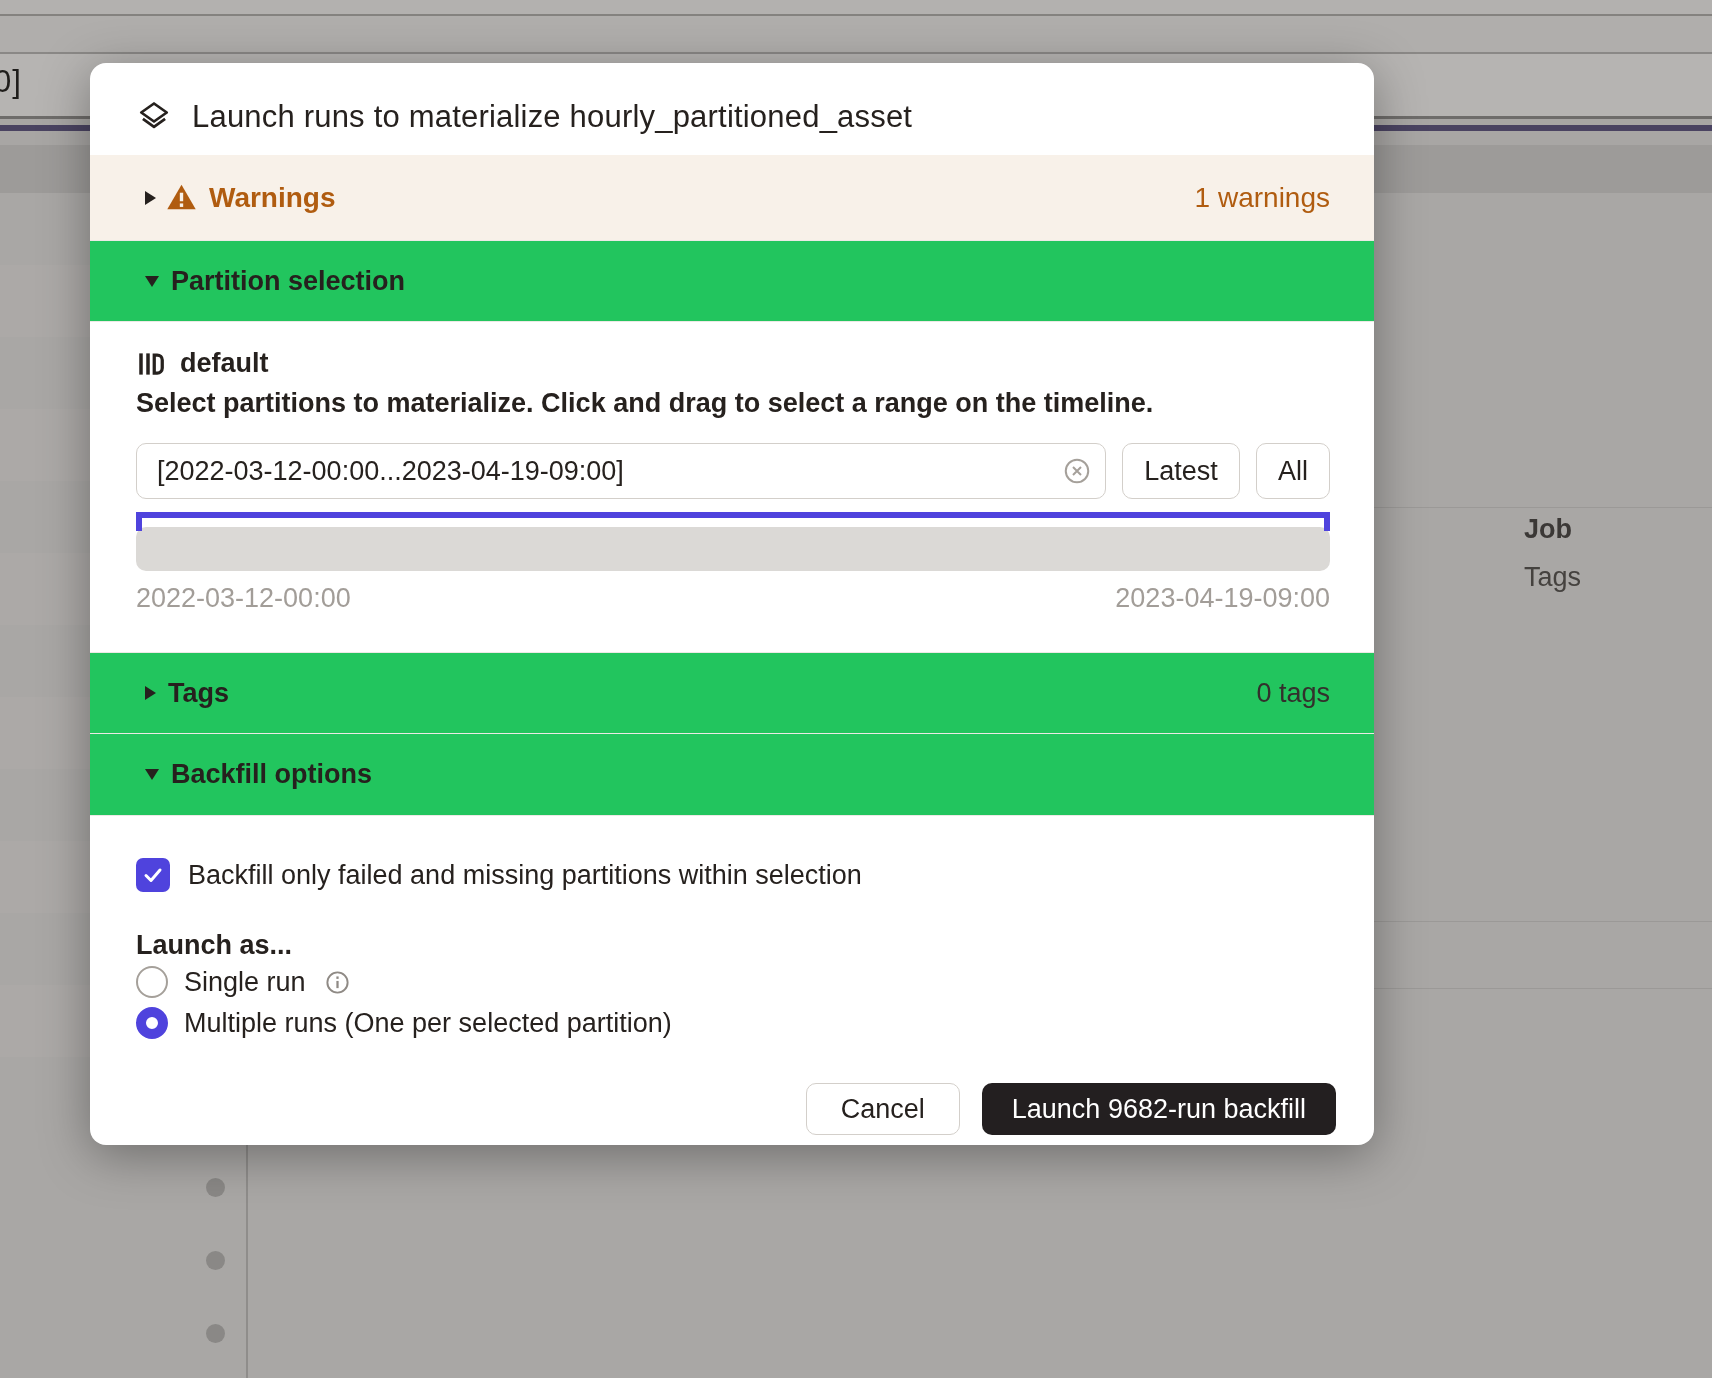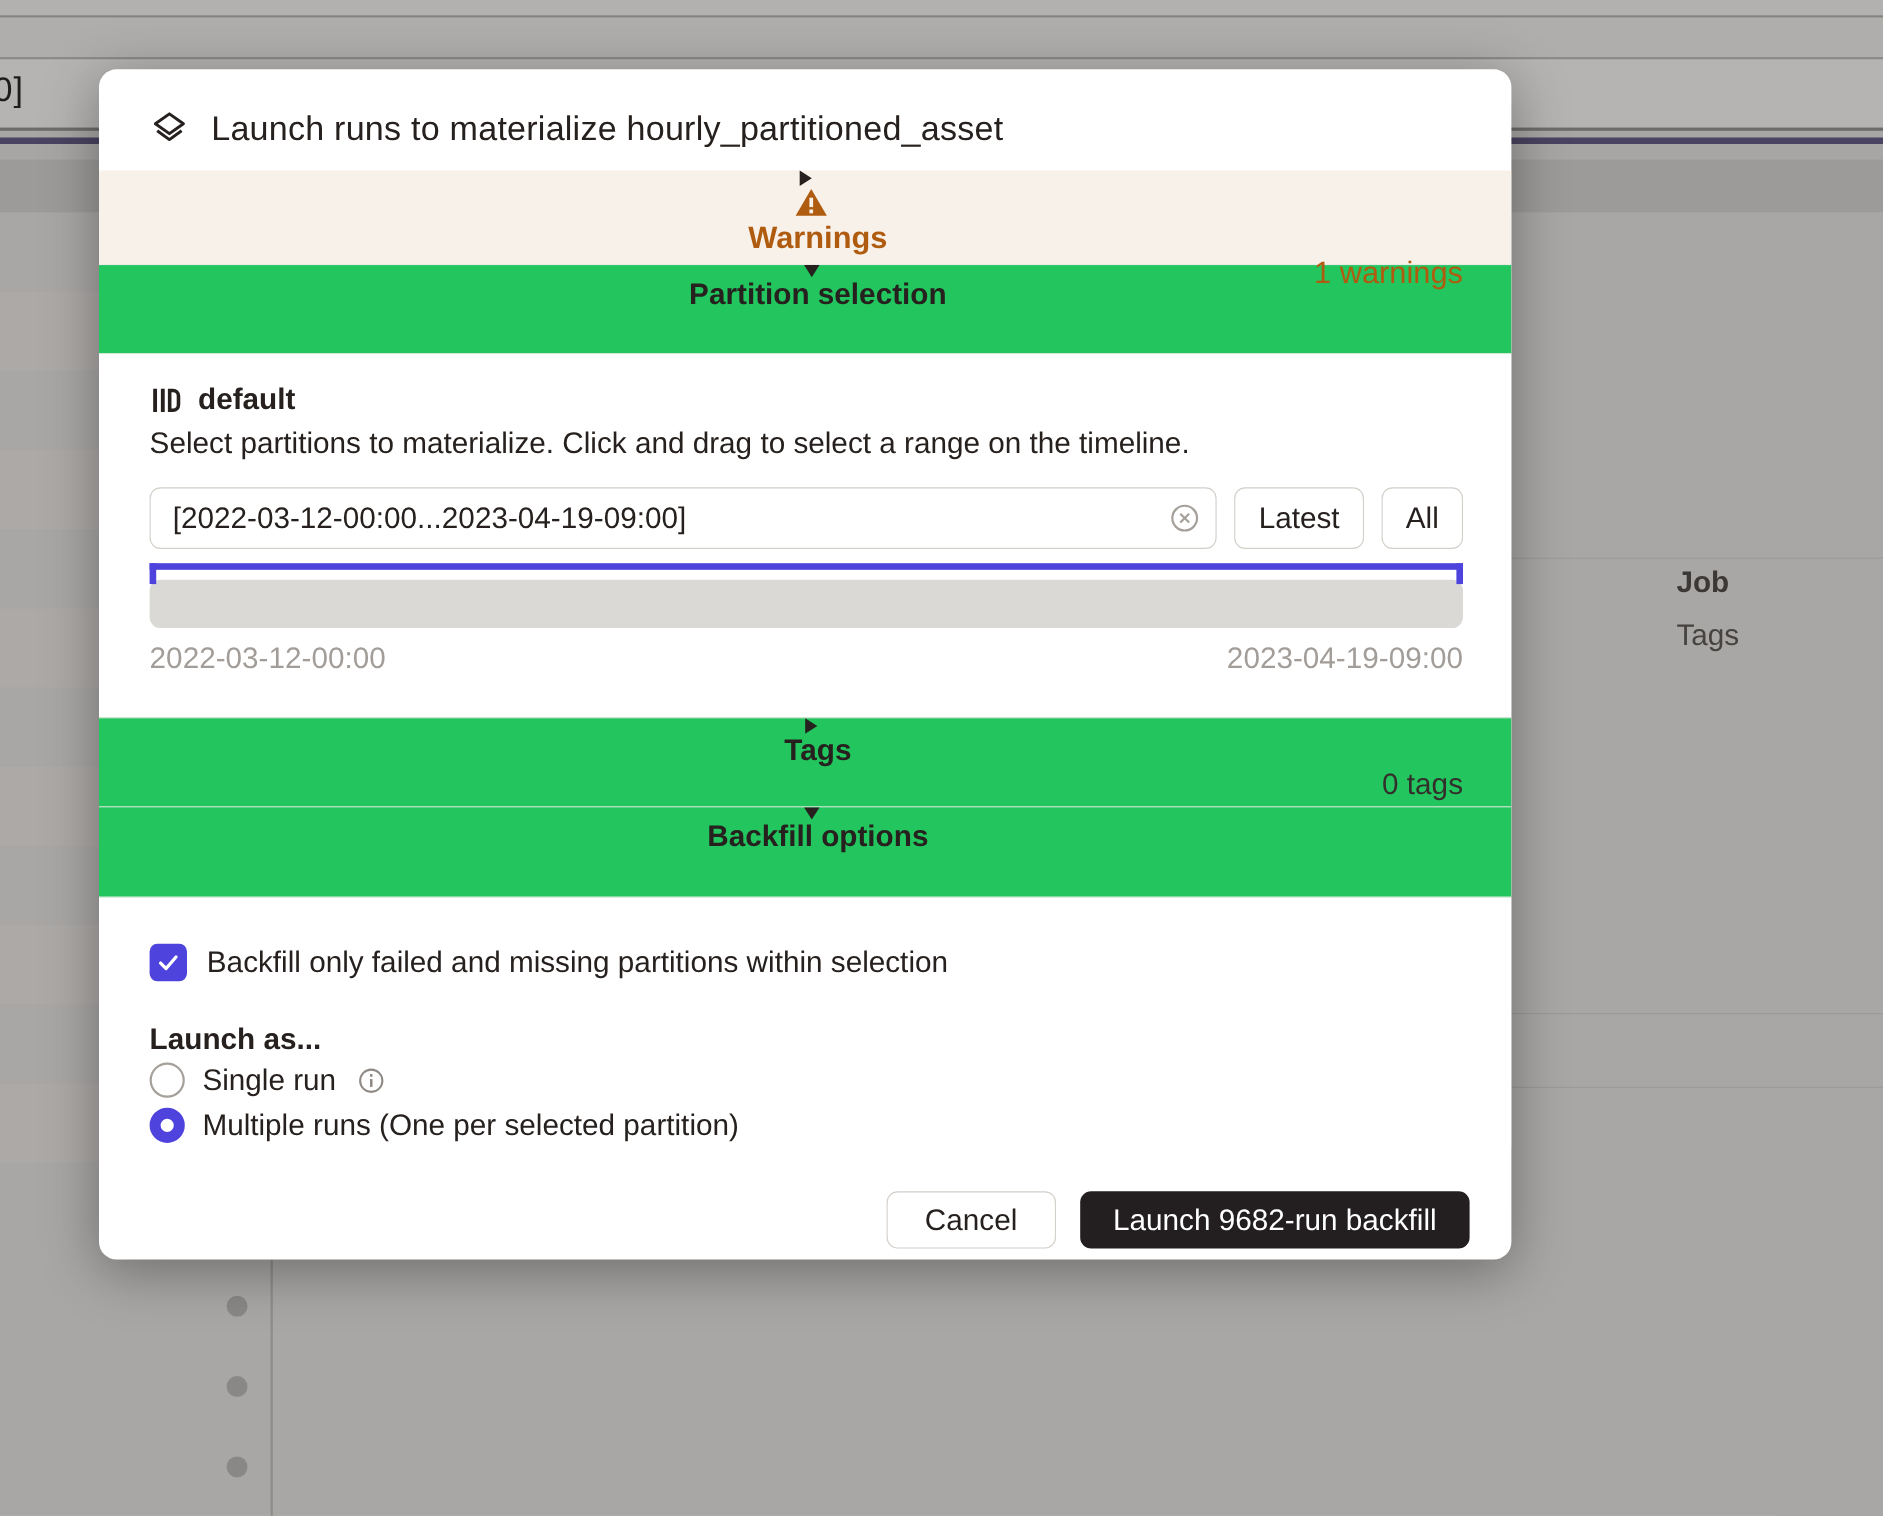--- a/index.html
+++ b/index.html
@@ -29,40 +29,40 @@
   .bg-dot { position:absolute; left:206px; width:19px; height:19px; border-radius:50%; background:#8a8886; }
 
   
   .modal { position:absolute; left:90px; top:63px; width:1284px; height:1082px;
            background:#ffffff; border-radius:16px; overflow:hidden;
            box-shadow:0 10px 50px rgba(0,0,0,.35); color:#26211e; }
 
   .modal-header { height:92px; display:flex; align-items:center; gap:20px; padding:16px 44px 0 46px; }
   .modal-title  { font-size:31px; font-weight:500; letter-spacing:.2px; }
 
-  .row { display:flex; align-items:center; padding:0 44px 0 55px;flex-direction:column; }
+  .row { display:flex; align-items:center; padding:0 44px 0 55px; }
 
   .warnings-row { height:85px; background:#f8f1e9; }
   .warnings-label { color:#b05c10; font-weight:bold; font-size:28px; margin-left:12px; }
   .warnings-count { margin-left:auto; color:#b05c10; font-size:28px;text-align:right; }
 
   .section-row { height:82px; background:#22c55e; border-top:1px solid #ece9e5; border-bottom:1px solid #ece9e5; }
   .section-title { font-weight:bold; font-size:27px; margin-left:12px; }
   .section-right { margin-left:auto; font-size:27px; color:#33302c; }
 
   .caret-right { width:0; height:0; border-left:11px solid #26211e;
                  border-top:7px solid transparent; border-bottom:7px solid transparent; flex:none; }
   .caret-down  { width:0; height:0; border-top:11px solid #26211e;
                  border-left:7px solid transparent; border-right:7px solid transparent; flex:none; }
   .warn-caret  { margin-right:10px; }
 
   .partition-body { padding:26px 44px 38px 46px; background:#fff; }
   .dim-row { display:flex; align-items:center; gap:14px; }
   .dim-name { font-size:27px; font-weight:bold; }
-  .dim-desc { font-size:27px; margin-top:9px; color:#26211e; }
+  .dim-desc { font-size:27px; margin-top:9px; color:#26211e;font-weight:bold; }
 
   .input-row { display:flex; gap:16px; margin-top:24px; }
   .range-input-wrap { position:relative; flex:1; }
   .range-input { width:100%; height:56px; border:1px solid #d3cfca; border-radius:10px;
                  font-family:"Liberation Sans",sans-serif; font-size:27px; color:#26211e;
                  padding:0 60px 0 20px; outline:none; background:#fff; }
   .clear-btn { position:absolute; right:14px; top:13px; width:30px; height:30px; border:none;
                background:transparent; cursor:pointer; padding:0; line-height:0; }
   .btn { height:56px; border:1px solid #d3cfca; background:#fff; border-radius:10px;
          font-family:"Liberation Sans",sans-serif; font-size:27px; color:#26211e; cursor:pointer; }

